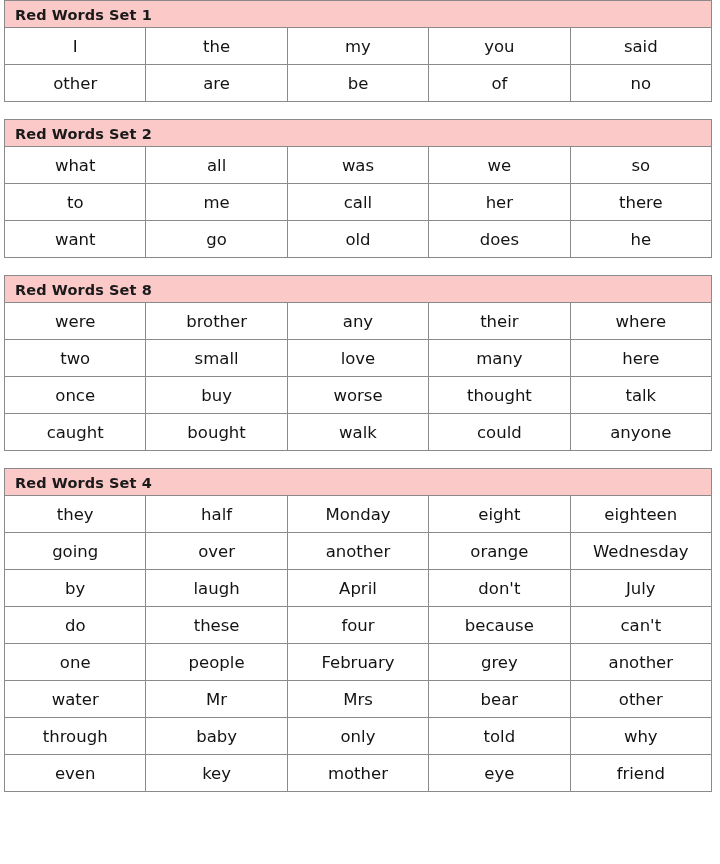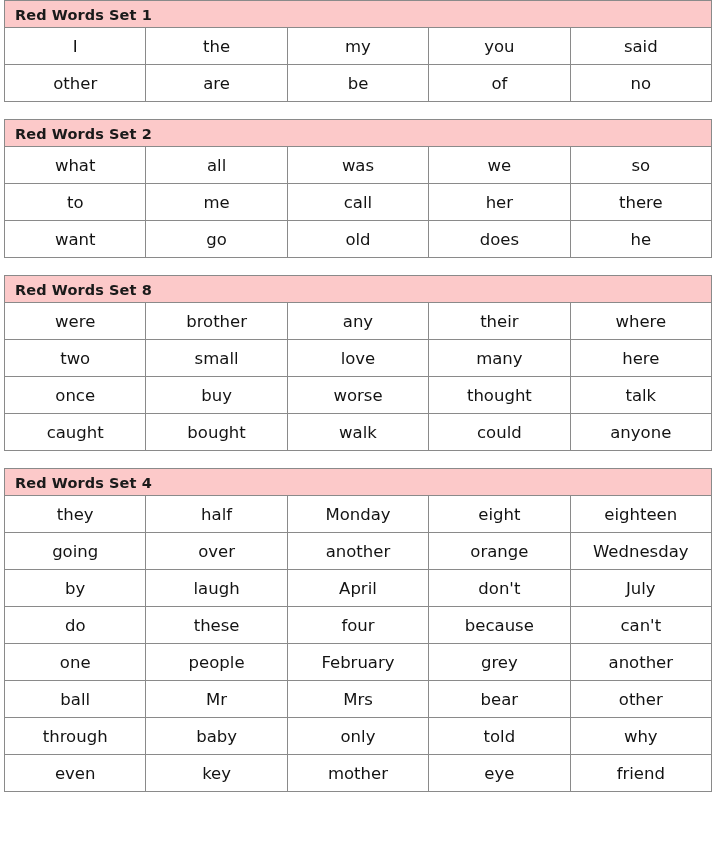--- a/index.html
+++ b/index.html
@@ -187,21 +187,21 @@
               <td>can't</td>
             </tr>
             <tr>
               <td>one</td>
               <td>people</td>
               <td>February</td>
               <td>grey</td>
               <td>another</td>
             </tr>
             <tr>
-              <td>ball</td>
+              <td>water</td>
               <td>Mr</td>
               <td>Mrs</td>
               <td>bear</td>
               <td>other</td>
             </tr>
             <tr>
               <td>through</td>
               <td>baby</td>
               <td>only</td>
               <td>told</td>

